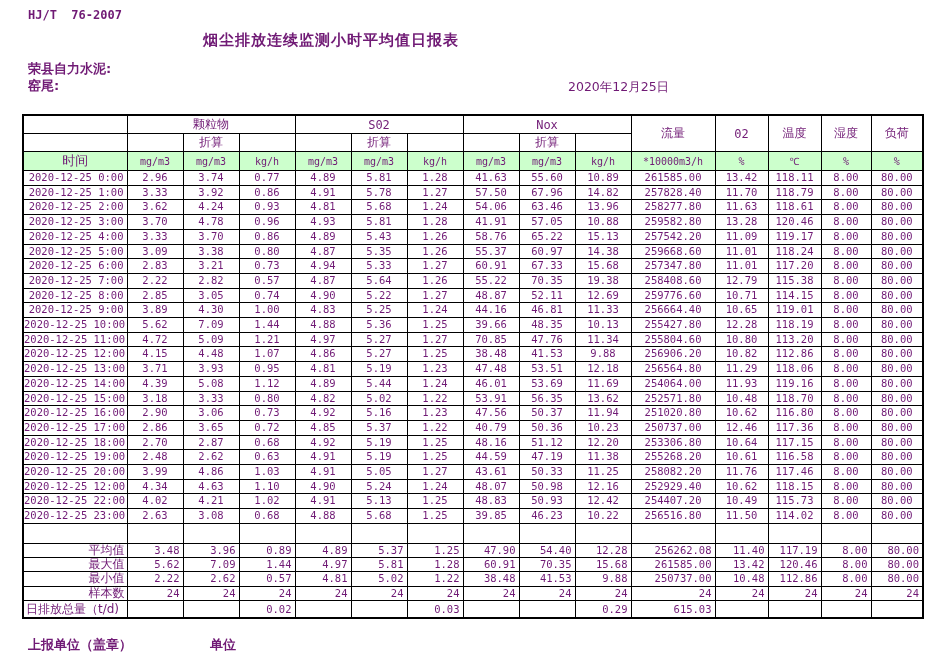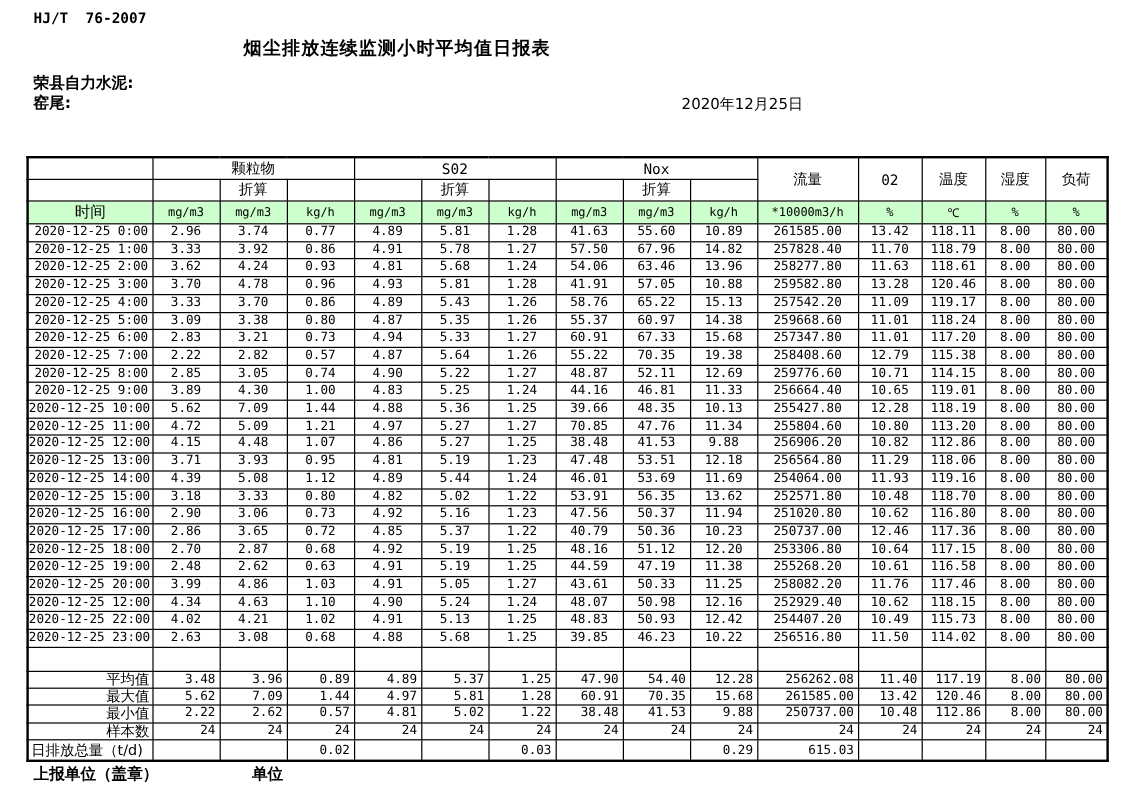--- a/index.html
+++ b/index.html
@@ -1,21 +1,21 @@
 <!DOCTYPE html>
 <html><head>
 <meta charset="utf-8">
 <style>
   html,body {margin:0; padding:0; background:#ffffff;}
   .page {
     position:relative;
     width:949px; height:662px;
     background:#ffffff;
     font-family:"DejaVu Sans", sans-serif;
-    color:#000000;
+    color:#701a75;
     overflow:hidden;
   }
   .doc-code {
     position:absolute; left:28px; top:8px;
     font-size:12px; font-weight:bold; white-space:pre;
     font-family:"DejaVu Sans Mono", monospace;
   }
   .report-title {
     position:absolute; left:331px; top:31px; transform:translateX(-50%);
     font-size:15px; font-weight:bold; letter-spacing:1px; white-space:nowrap;
@@ -30,21 +30,20 @@
   }
   .report-date {
     position:absolute; left:568px; top:79px;
     font-size:12.5px; white-space:nowrap;
   }
   table.report {
     position:absolute; left:22px; top:114px;
     border-collapse:collapse; table-layout:fixed;
     width:900px;
     border:2px solid #000;
-    margin-top:16px;
   }
   table.report td {
     border:1px solid #000;
     padding:0;
     font-size:11px;
     text-align:center;
     vertical-align:middle;
     white-space:nowrap;
     overflow:hidden;
   }

